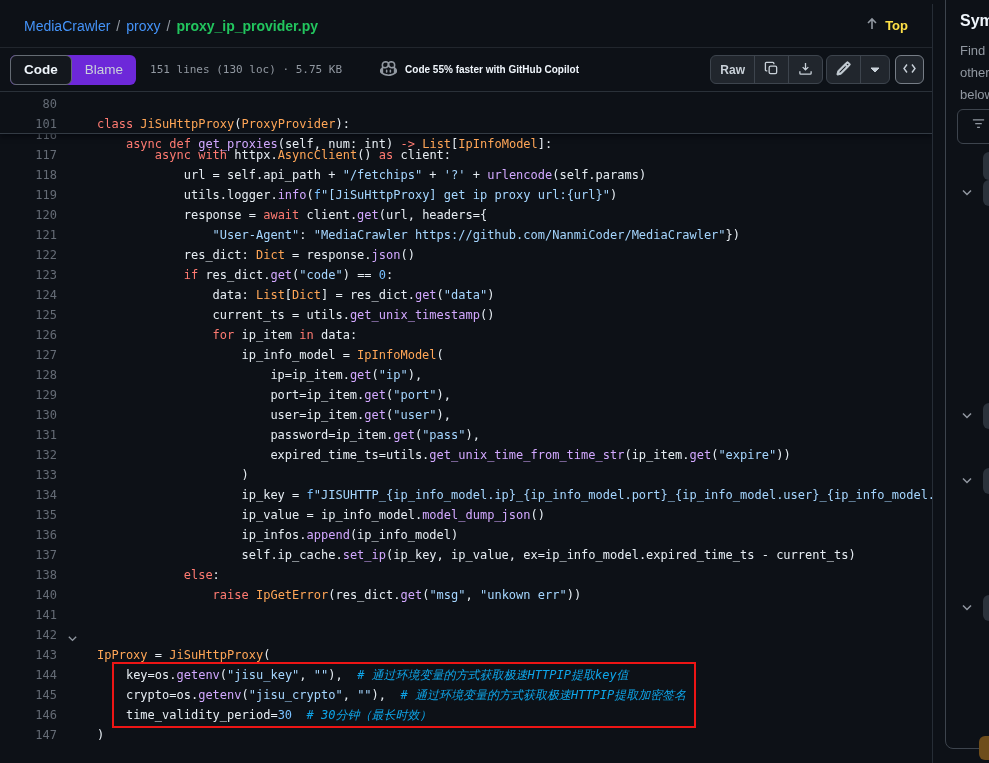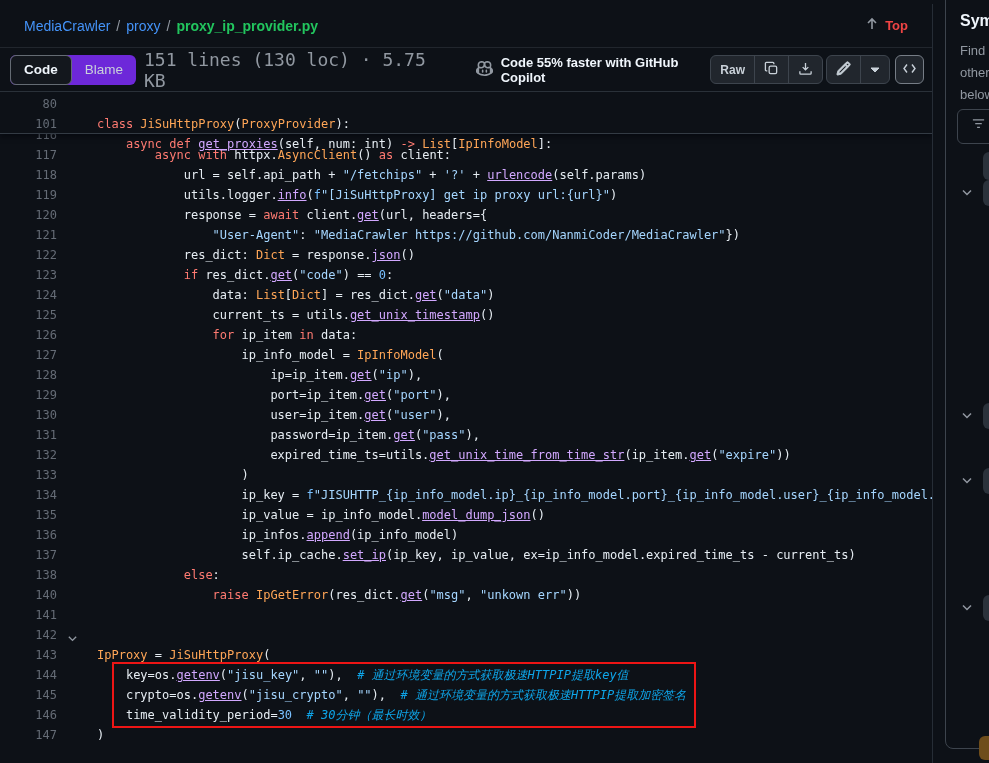--- a/index.html
+++ b/index.html
@@ -15,43 +15,43 @@
 
   .breadcrumb-bar {
     height:44px; display:flex; align-items:center; padding:0 24px;
     border-bottom:1px solid #21262d; font-size:14px;
   }
   .crumb-link { color:#4493f8; text-decoration:none; cursor:pointer; }
   .crumb-sep { color:#9198a1; margin:0 6px; }
   .crumb-file { color:#22c55e; font-weight:700; }
   .top-link { margin-left:auto; display:flex; align-items:center; gap:6px; cursor:pointer; }
   .top-link svg { stroke:#9198a1; }
-  .top-link span { color:#ef4444; font-size:13px; font-weight:700; }
+  .top-link span { color:#fde047; font-size:13px; font-weight:700; }
 
   .toolbar {
     height:44px; display:flex; align-items:center; padding:0 8px 0 10px;
     border-bottom:1px solid #2a3139;
   }
   .seg-control {
     display:flex; align-items:center; background:#6d28d9; border-radius:6px; height:30px;
   }
   .seg {
     height:30px; display:flex; align-items:center; padding:0 13px; font-size:13.5px;
     color:#c9d1d9; border-radius:6px; cursor:pointer;
   }
   .seg.active {
     background:#13171d; border:1px solid #646b73; color:#f0f6fc; font-weight:700;
   }
   .file-meta {
-    margin-left:8px; color:#9198a1; font-size:18px;
+    margin-left:14px; color:#9198a1; font-size:11px;
     font-family:"DejaVu Sans Mono", monospace;
   }
   .copilot { display:flex; align-items:center; gap:8px; margin-left:38px; }
   .copilot svg { flex:none; }
-  .copilot span { font-size:13px; font-weight:700; color:#f0f6fc; }
+  .copilot span { font-size:10px; font-weight:700; color:#f0f6fc; }
 
   .toolbar-right { margin-left:auto; display:flex; align-items:center; gap:3px; }
   .btn-group { display:flex; align-items:stretch; height:29px; border:1px solid #3d444d; border-radius:6px; overflow:hidden; background:#21262d; }
   .btn-cell {
     display:flex; align-items:center; justify-content:center; padding:0 9px; cursor:pointer;
     color:#c9d1d9; font-size:12px; font-weight:700;
   }
   .btn-cell + .btn-cell { border-left:1px solid #3d444d; }
   .btn-cell svg { stroke:#c9d1d9; }
   .btn-square {
@@ -67,21 +67,21 @@
   .line { height:20px; white-space:pre; display:flex; }
   .ln {
     flex:none; width:57px; text-align:right; color:#656c76; user-select:none; cursor:pointer;
   }
   .gutter-mid { flex:none; width:40px; position:relative; }
   .collapse-chevron { position:absolute; left:10px; top:4px; cursor:pointer; }
   .collapse-chevron svg { stroke:#9198a1; }
   .code-text { white-space:pre;margin-top:20px; }
   .tok-k { color:#ff7b72; }
   .tok-t { color:#ffa657; }
-  .tok-f { color:#d2a8ff;text-decoration:underline; }
+  .tok-f { color:#d2a8ff; }
   .tok-s { color:#a5d6ff; }
   .tok-n { color:#79c0ff; }
   .tok-c { color:#0ea5e9;font-style:italic; }
   .tok-p { color:#e6edf3; }
 
   .sticky-block {
     position:absolute; left:0; top:0; width:100%; height:41px; background:#0d1117; z-index:2;
     border-bottom:1px solid #333b44; box-shadow:0 3px 5px rgba(1,4,9,0.5); padding-top:1px;
   }
   .annotation-box {

